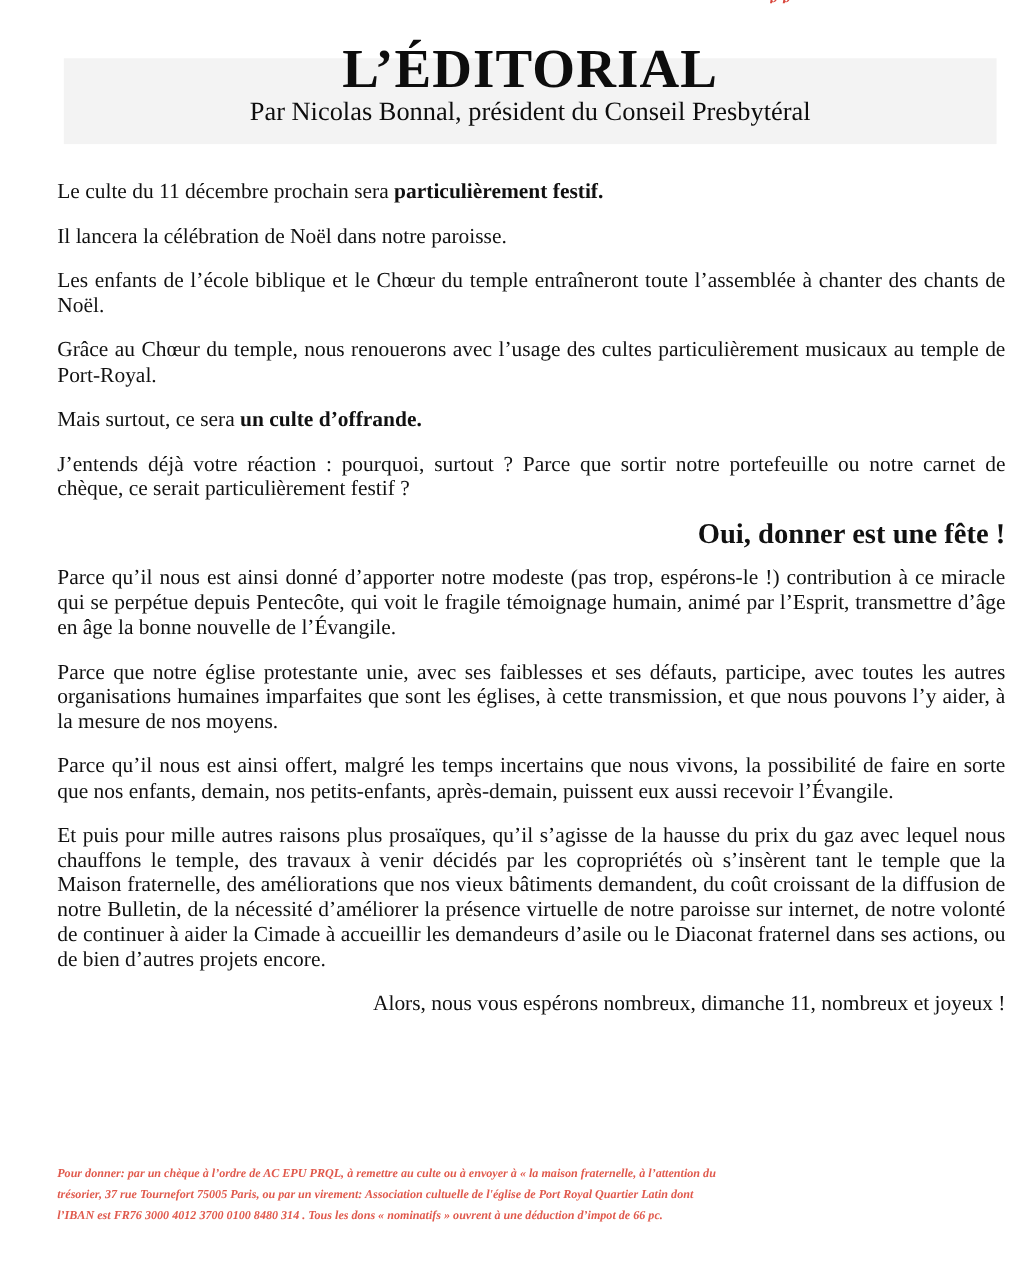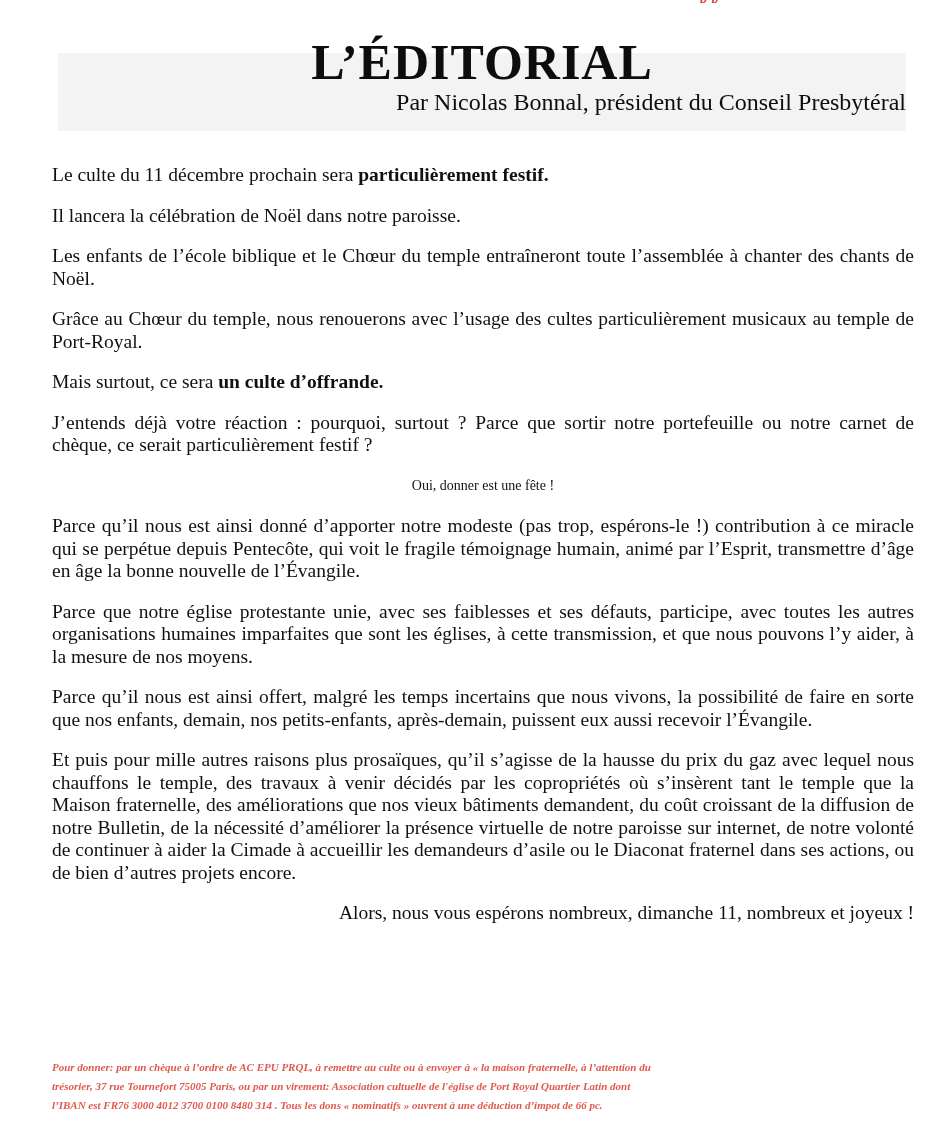--- a/index.html
+++ b/index.html
@@ -52,21 +52,21 @@
     line-height: 56px;
     font-weight: bold;
     letter-spacing: 1px;
     color: #0d0d0d;
   }
   .header-subtitle {
     position: absolute;
     left: 58px;
     top: 88px;
     width: 848px;
-    text-align: right;
+    text-align: center;
     font-size: 24px;
     line-height: 28px;
     color: #0d0d0d;
   }
 
   
   .body-col {
     position: absolute;
     left: 52px;
     top: 164px;
@@ -79,25 +79,25 @@
     text-align: justify;
     text-justify: inter-word;
     -webkit-hyphens: none;
     hyphens: none;
   }
   p.para.last-short {
     text-align: right;
   }
   p.para b { font-weight: bold; }
   p.lead-bold {
-    font-weight: normal;
+    font-weight: bold;
     margin: 0 0 18px 0;
-    font-size: 14px;
+    font-size: 26px;
     line-height: 22.5px;
-    text-align: center;
+    text-align: right;
   }
 
   
   .footer-note {
     position: absolute;
     left: 52px;
     top: 1058px;
     width: 876px;
     font-family: "Liberation Serif", "DejaVu Serif", serif;
     font-style: italic;

